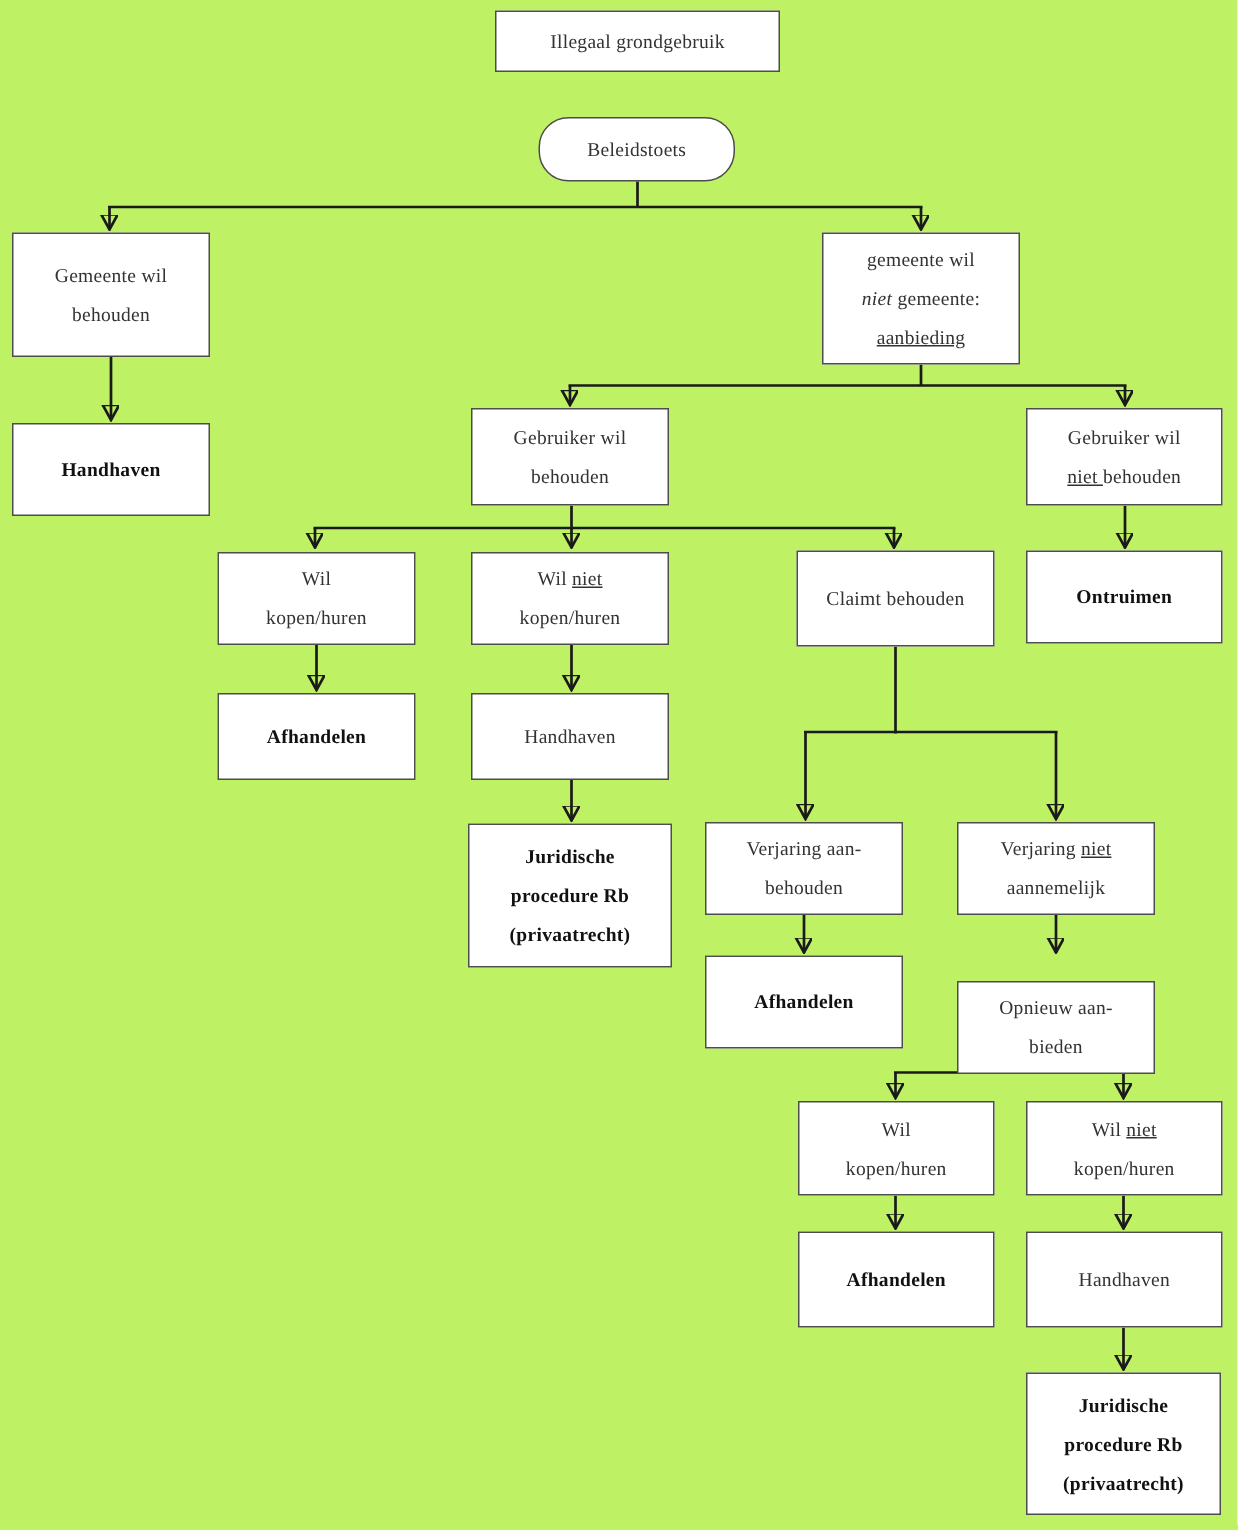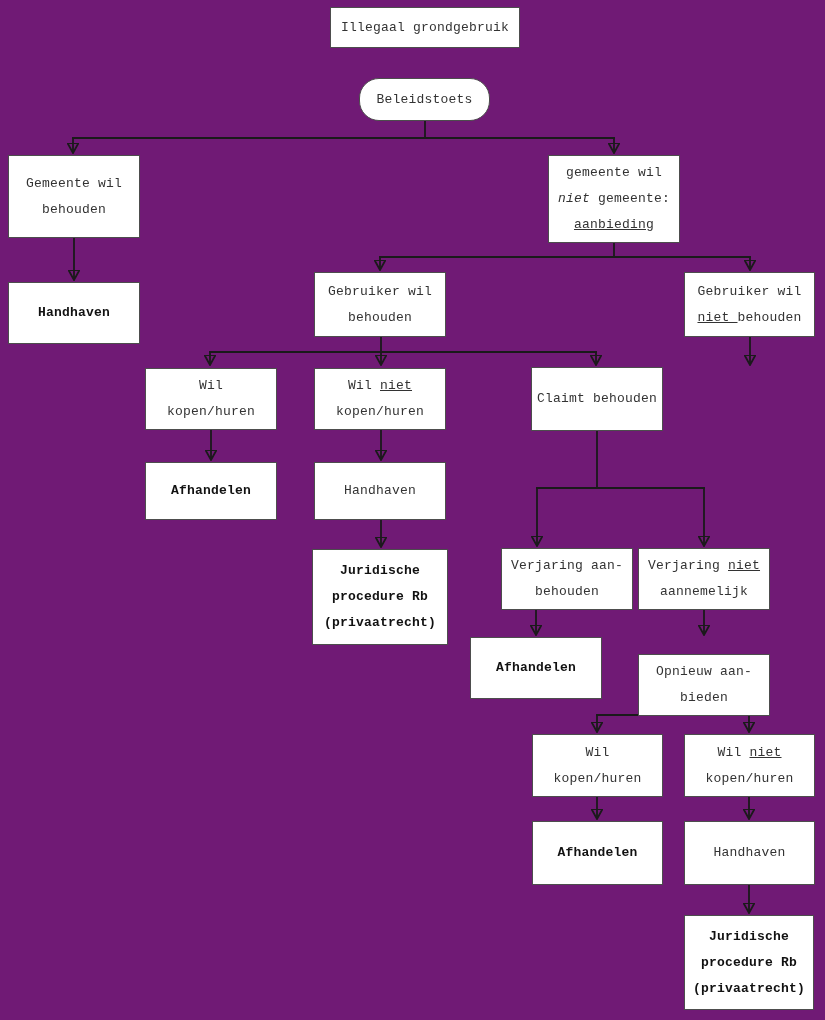--- a/index.html
+++ b/index.html
@@ -1,21 +1,21 @@
 <!DOCTYPE html>
 <html><head>
 <meta charset="utf-8">
 <style>
   html, body { margin: 0; padding: 0; background: #ffffff; }
   .canvas {
     position: relative;
     width: 825px;
     height: 1020px;
-    background: #701a75;
-    font-family: Liberation Mono, monospace;
+    background: #bef264;
+    font-family: Liberation Serif, serif;
     overflow: hidden;
   }
   svg.connectors {
     position: absolute;
     left: 0; top: 0;
     width: 825px; height: 1020px;
   }
   svg.connectors path {
     stroke: #1a1a1a;
     stroke-width: 1.8;
@@ -130,36 +130,39 @@
 
   <div class="box" style="left:314px; top:368px; width:132px; height:62px;">
     <div><span>Wil </span><span class="ul">niet</span></div>
     <div>kopen/huren</div>
   </div>
 
   <div class="box" style="left:531px; top:367px; width:132px; height:64px;">
     <div>Claimt behouden</div>
   </div>
 
+  <div class="box bold" style="left:684px; top:367px; width:131px; height:62px;">
+    <div>Ontruimen</div>
+  </div>
 
   <div class="box bold" style="left:145px; top:462px; width:132px; height:58px;">
     <div>Afhandelen</div>
   </div>
 
   <div class="box" style="left:314px; top:462px; width:132px; height:58px;">
     <div>Handhaven</div>
   </div>
 
   <div class="box bold" style="left:312px; top:549px; width:136px; height:96px;">
     <div>Juridische</div>
     <div>procedure Rb</div>
     <div>(privaatrecht)</div>
   </div>
 
-  <div class="box" style="left:470px; top:548px; width:132px; height:62px;margin-left:31px;">
+  <div class="box" style="left:470px; top:548px; width:132px; height:62px;">
     <div>Verjaring aan-</div>
     <div>behouden</div>
   </div>
 
   <div class="box" style="left:638px; top:548px; width:132px; height:62px;">
     <div><span>Verjaring </span><span class="ul">niet</span></div>
     <div>aannemelijk</div>
   </div>
 
   <div class="box bold" style="left:470px; top:637px; width:132px; height:62px;">

